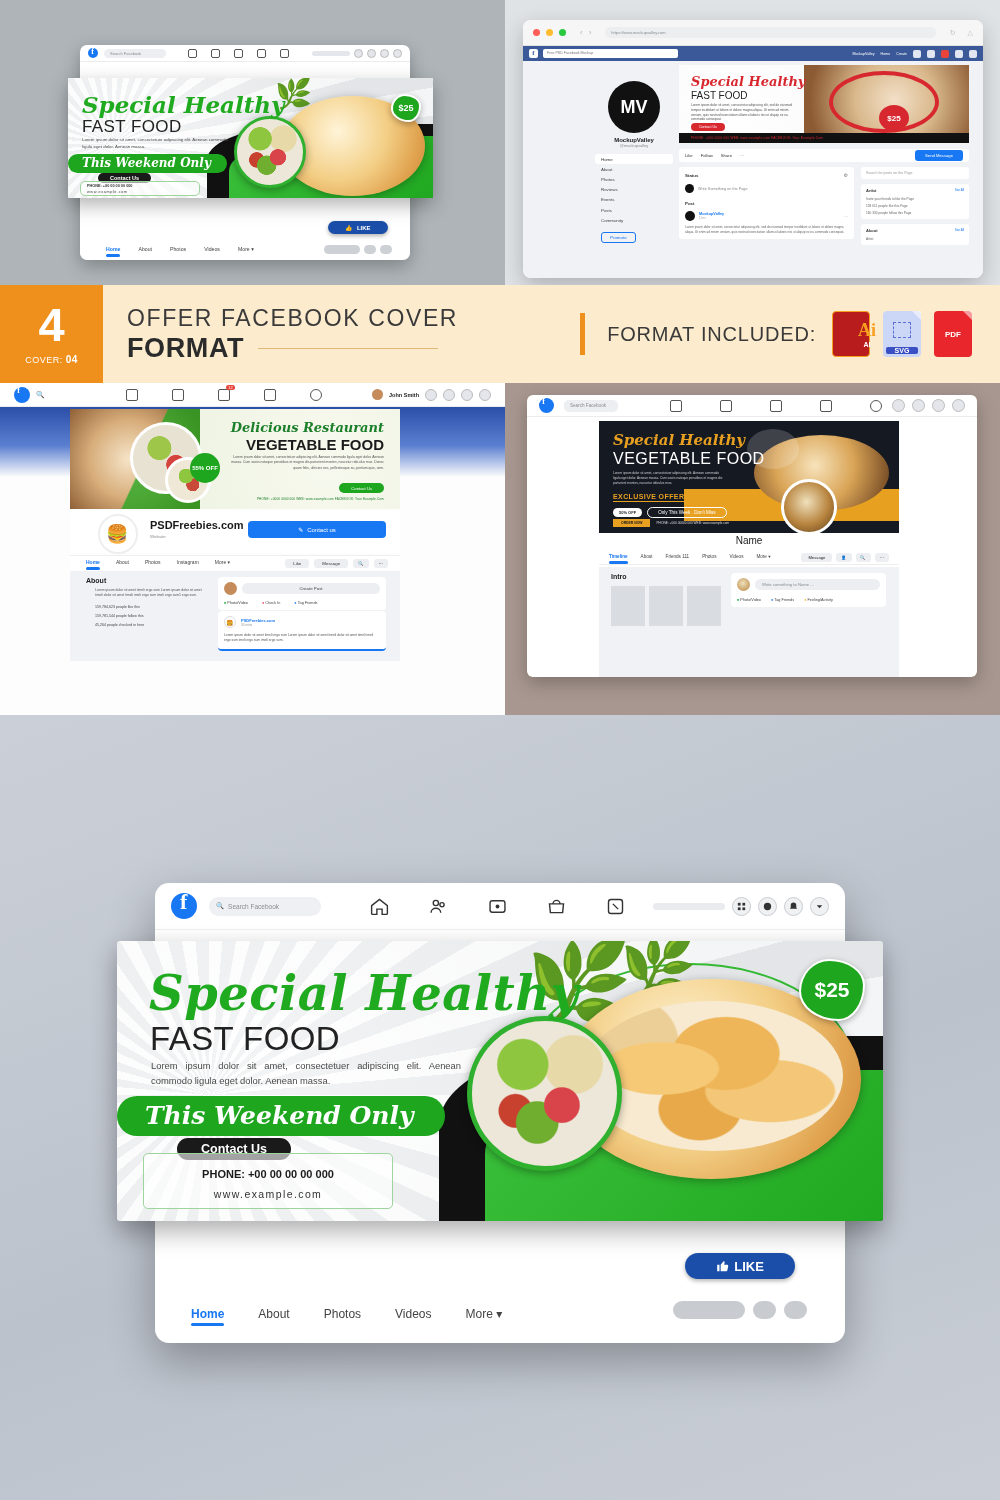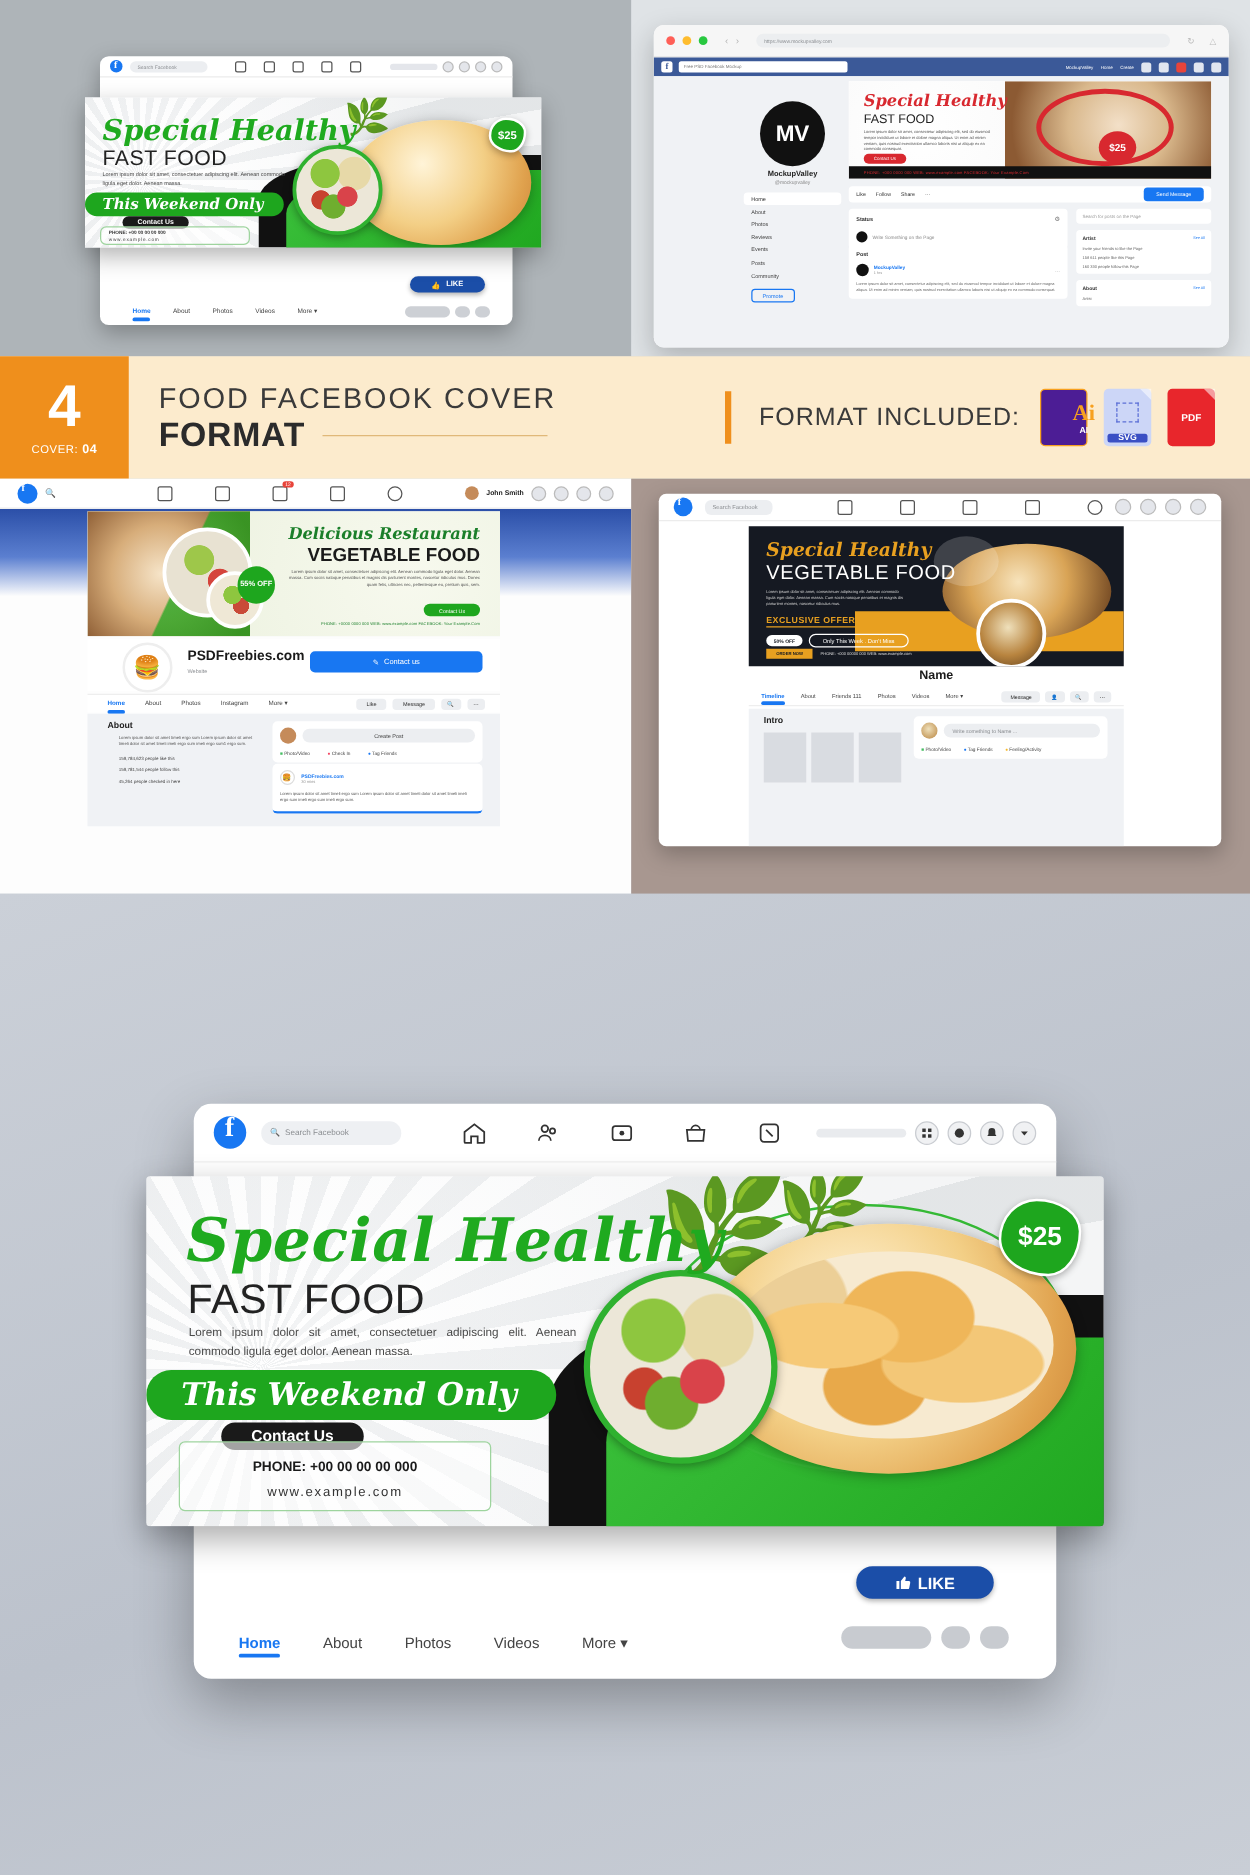--- a/index.html
+++ b/index.html
@@ -99,21 +99,21 @@
   .banner-mid{ padding-left:24px; }
   .ban-t1{ font-size:23px; color:#3a3a3a; letter-spacing:1.6px; font-weight:300;}
   .ban-t2row{ display:flex; align-items:center; gap:14px; margin-top:1px;}
   .ban-t2{ font-size:27px; font-weight:bold; color:#2b2b2b; letter-spacing:.6px;}
   .ban-rule{ width:180px; height:1px; background:#e0b879;}
   .sep{ width:5px; height:42px; background:#ef8f1c; margin-left:auto; }
   .fmt-wrap{ display:flex; align-items:center; gap:16px; padding:0 28px 0 22px;}
   .fmt-txt{ font-size:20px; color:#3a3a3a; letter-spacing:.8px; font-weight:400;}
   .fmt-badges{ display:flex; gap:13px; align-items:center;}
   .badge{ width:38px; height:46px; border-radius:4px; position:relative; display:flex; flex-direction:column; align-items:center; justify-content:center; }
-  .badge.ai{ background:#4c1d95; border:1.5px solid #f7a01f;padding-left:32px;}
+  .badge.ai{ background:#b91c1c; border:1.5px solid #f7a01f;padding-left:32px;}
   .badge.ai .big{ color:#f7a01f; font-size:18px; font-weight:bold; font-family:"Liberation Serif",serif; line-height:1;}
   .badge.ai .sm{ color:#fff; font-size:7px; font-weight:bold; margin-top:2px;}
   .badge.svg{ background:#ccd6f7; }
   .badge.svg .sq{ width:18px;height:16px; border:1.5px dashed #5b6fd6; }
   .badge.svg .sm{ position:absolute; bottom:3px; left:3px; right:3px; background:#3a4fc4; color:#fff; font-size:7px; font-weight:bold; text-align:center; border-radius:2px;}
   .badge.pdf{ background:#e8262c; }
   .badge.pdf .sm{ color:#fff; font-size:8px; font-weight:bold;}
   .badge .fold{ position:absolute; top:0; right:0; border-top:9px solid rgba(255,255,255,.55); border-left:9px solid transparent;}
 
   
@@ -323,21 +323,21 @@
 
 <div class="banner">
   <div class="vol">
     <div class="vol-num">4</div>
     <div class="vol-lbl">
       <span>COVER:</span>
       <b>04</b>
     </div>
   </div>
   <div class="banner-mid">
-    <div class="ban-t1">FOOD FACEBOOK COVER</div>
+    <div class="ban-t1">OFFER FACEBOOK COVER</div>
     <div class="ban-t2row">
       <div class="ban-t2">FORMAT</div>
       <div class="ban-rule"></div>
     </div>
   </div>
   <div class="sep"></div>
   <div class="fmt-wrap">
     <div class="fmt-txt">FORMAT INCLUDED:</div>
     <div class="fmt-badges">
       <div class="badge ai">
@@ -489,21 +489,21 @@
         <div style="position:absolute;left:14px;top:86px;display:flex;align-items:center;gap:5px;">
           <span style="background:#fff;color:#151922;font-size:4px;font-weight:bold;border-radius:8px;padding:2px 6px;">50% OFF</span>
           <span style="border:1px solid #fff;color:#fff;font-size:4.6px;border-radius:8px;padding:2px 10px;">Only This Week . Don't Miss</span>
         </div>
         <div style="position:absolute;left:14px;bottom:6px;display:flex;align-items:center;gap:6px;">
           <span style="background:#e8a020;color:#151922;font-size:3.4px;font-weight:bold;padding:2px 8px;">ORDER NOW</span>
           <span style="color:#ddd;font-size:3.2px;">PHONE: +000 00000 000    WEB: www.example.com</span>
         </div>
         <div style="position:absolute;left:182px;top:58px;width:56px;height:56px;border-radius:50%;border:3px solid #fff;background:radial-gradient(circle at 45% 40%,#efe0bb,#b8843f 55%,#6d4a22 92%);"></div>
       </div>
-      <div style="position:absolute;left:72px;top:140px;width:300px;text-align:center;font-size:10px;font-weight:bold;color:#1a1a1a;">Name</div>
+      <div style="position:absolute;left:72px;top:140px;width:300px;text-align:center;font-size:10px;font-weight:normal;color:#1a1a1a;">Name</div>
 
       <div style="position:absolute;left:72px;top:156px;width:300px;height:14px;border-bottom:1px solid #eee;">
         <div class="tabbar" style="position:absolute;left:10px;top:3px;gap:13px;font-size:4.6px;">
           <span class="tab active">Timeline</span>
           <span class="tab">About</span>
           <span class="tab">Friends 111</span>
           <span class="tab">Photos</span>
           <span class="tab">Videos</span>
           <span class="tab">More ▾</span>
         </div>

